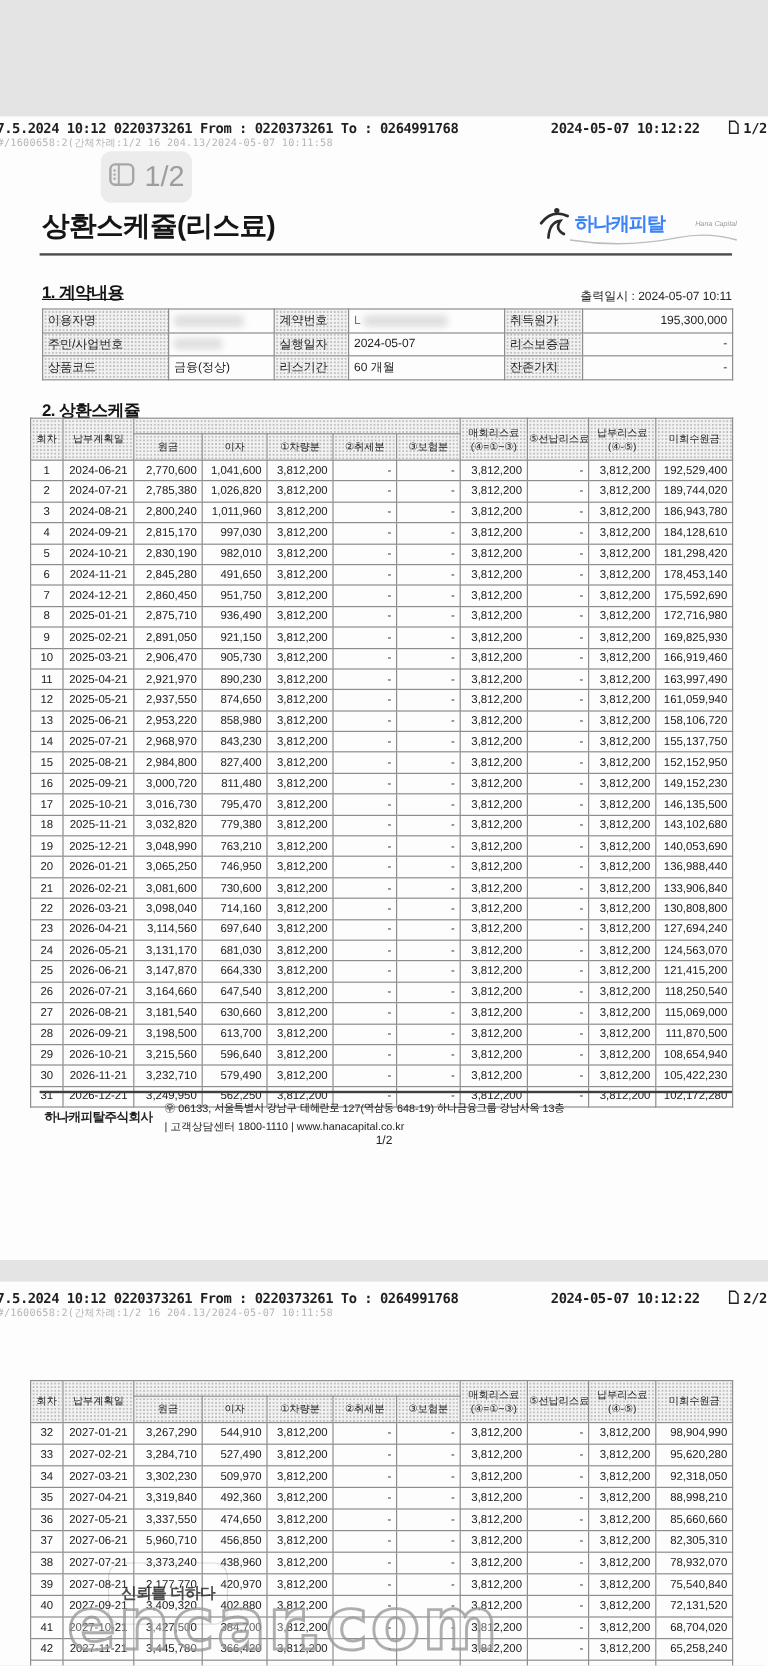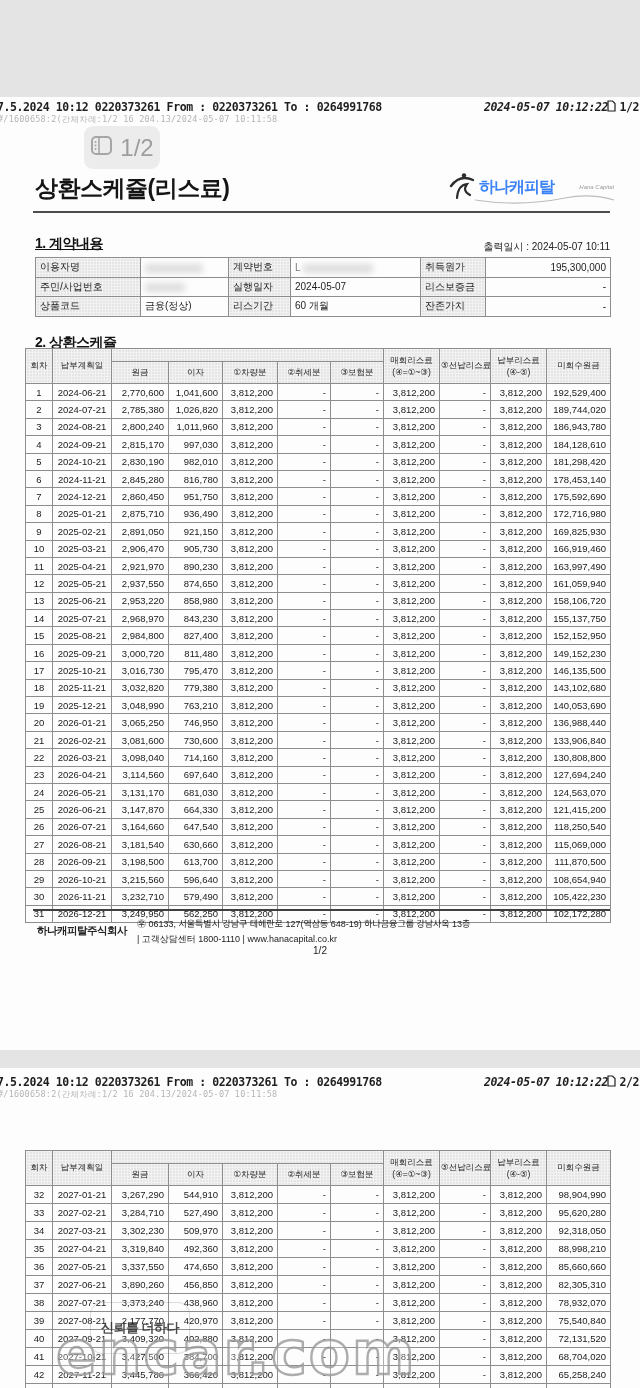--- a/index.html
+++ b/index.html
@@ -7,21 +7,21 @@
        font-family:"Liberation Sans","DejaVu Sans",sans-serif;color:#1c1c1c;}
   .screen{position:relative;width:640px;height:1388px;overflow:hidden;}
   .page{position:absolute;left:0;width:640px;background:#fdfdfd;}
   .page1{top:97px;height:953px;}
   .page2{top:1068px;height:320px;}
 
   
   .faxline{position:absolute;left:0;right:0;font-family:"DejaVu Sans Mono","Liberation Mono",monospace;
            font-size:11.5px;font-weight:700;color:#1f1f1f;white-space:nowrap;letter-spacing:-0.4px;}
   .faxline .fl-left{position:absolute;left:-3px;top:0;}
-  .faxline .fl-time{position:absolute;left:484px;top:0;font-style:italic;}
+  .faxline .fl-time{position:absolute;left:459px;top:0;}
   .faxline .fl-page{position:absolute;right:1px;top:0;}
   .faxline .doc-ico{display:inline-block;vertical-align:-1px;margin-right:3px;}
   .faxmeta{position:absolute;left:-2px;font-family:"DejaVu Sans Mono","Liberation Mono",monospace;
            font-size:8.5px;color:rgba(60,60,60,.38);white-space:nowrap;letter-spacing:.2px;}
 
   
   .badge{position:absolute;left:84px;top:29px;width:76px;height:43px;background:#ececec;
          border-radius:9px;display:flex;align-items:center;justify-content:center;gap:7px;}
   .badge .blabel{font-size:24px;color:#9d9d9d;}
 
@@ -251,21 +251,21 @@
             <td class="r">-</td>
             <td class="r">3,812,200</td>
             <td class="r">-</td>
             <td class="r">3,812,200</td>
             <td class="r">181,298,420</td>
           </tr>
           <tr>
             <td class="c">6</td>
             <td class="c">2024-11-21</td>
             <td class="r">2,845,280</td>
-            <td class="r">816,780</td>
+            <td class="r">491,650</td>
             <td class="r">3,812,200</td>
             <td class="r">-</td>
             <td class="r">-</td>
             <td class="r">3,812,200</td>
             <td class="r">-</td>
             <td class="r">3,812,200</td>
             <td class="r">178,453,140</td>
           </tr>
           <tr>
             <td class="c">7</td>
@@ -707,21 +707,21 @@
             <td class="r">-</td>
             <td class="r">-</td>
             <td class="r">3,812,200</td>
             <td class="r">-</td>
             <td class="r">3,812,200</td>
             <td class="r">85,660,660</td>
           </tr>
           <tr>
             <td class="c">37</td>
             <td class="c">2027-06-21</td>
-            <td class="r">3,890,260</td>
+            <td class="r">5,960,710</td>
             <td class="r">456,850</td>
             <td class="r">3,812,200</td>
             <td class="r">-</td>
             <td class="r">-</td>
             <td class="r">3,812,200</td>
             <td class="r">-</td>
             <td class="r">3,812,200</td>
             <td class="r">82,305,310</td>
           </tr>
           <tr>

